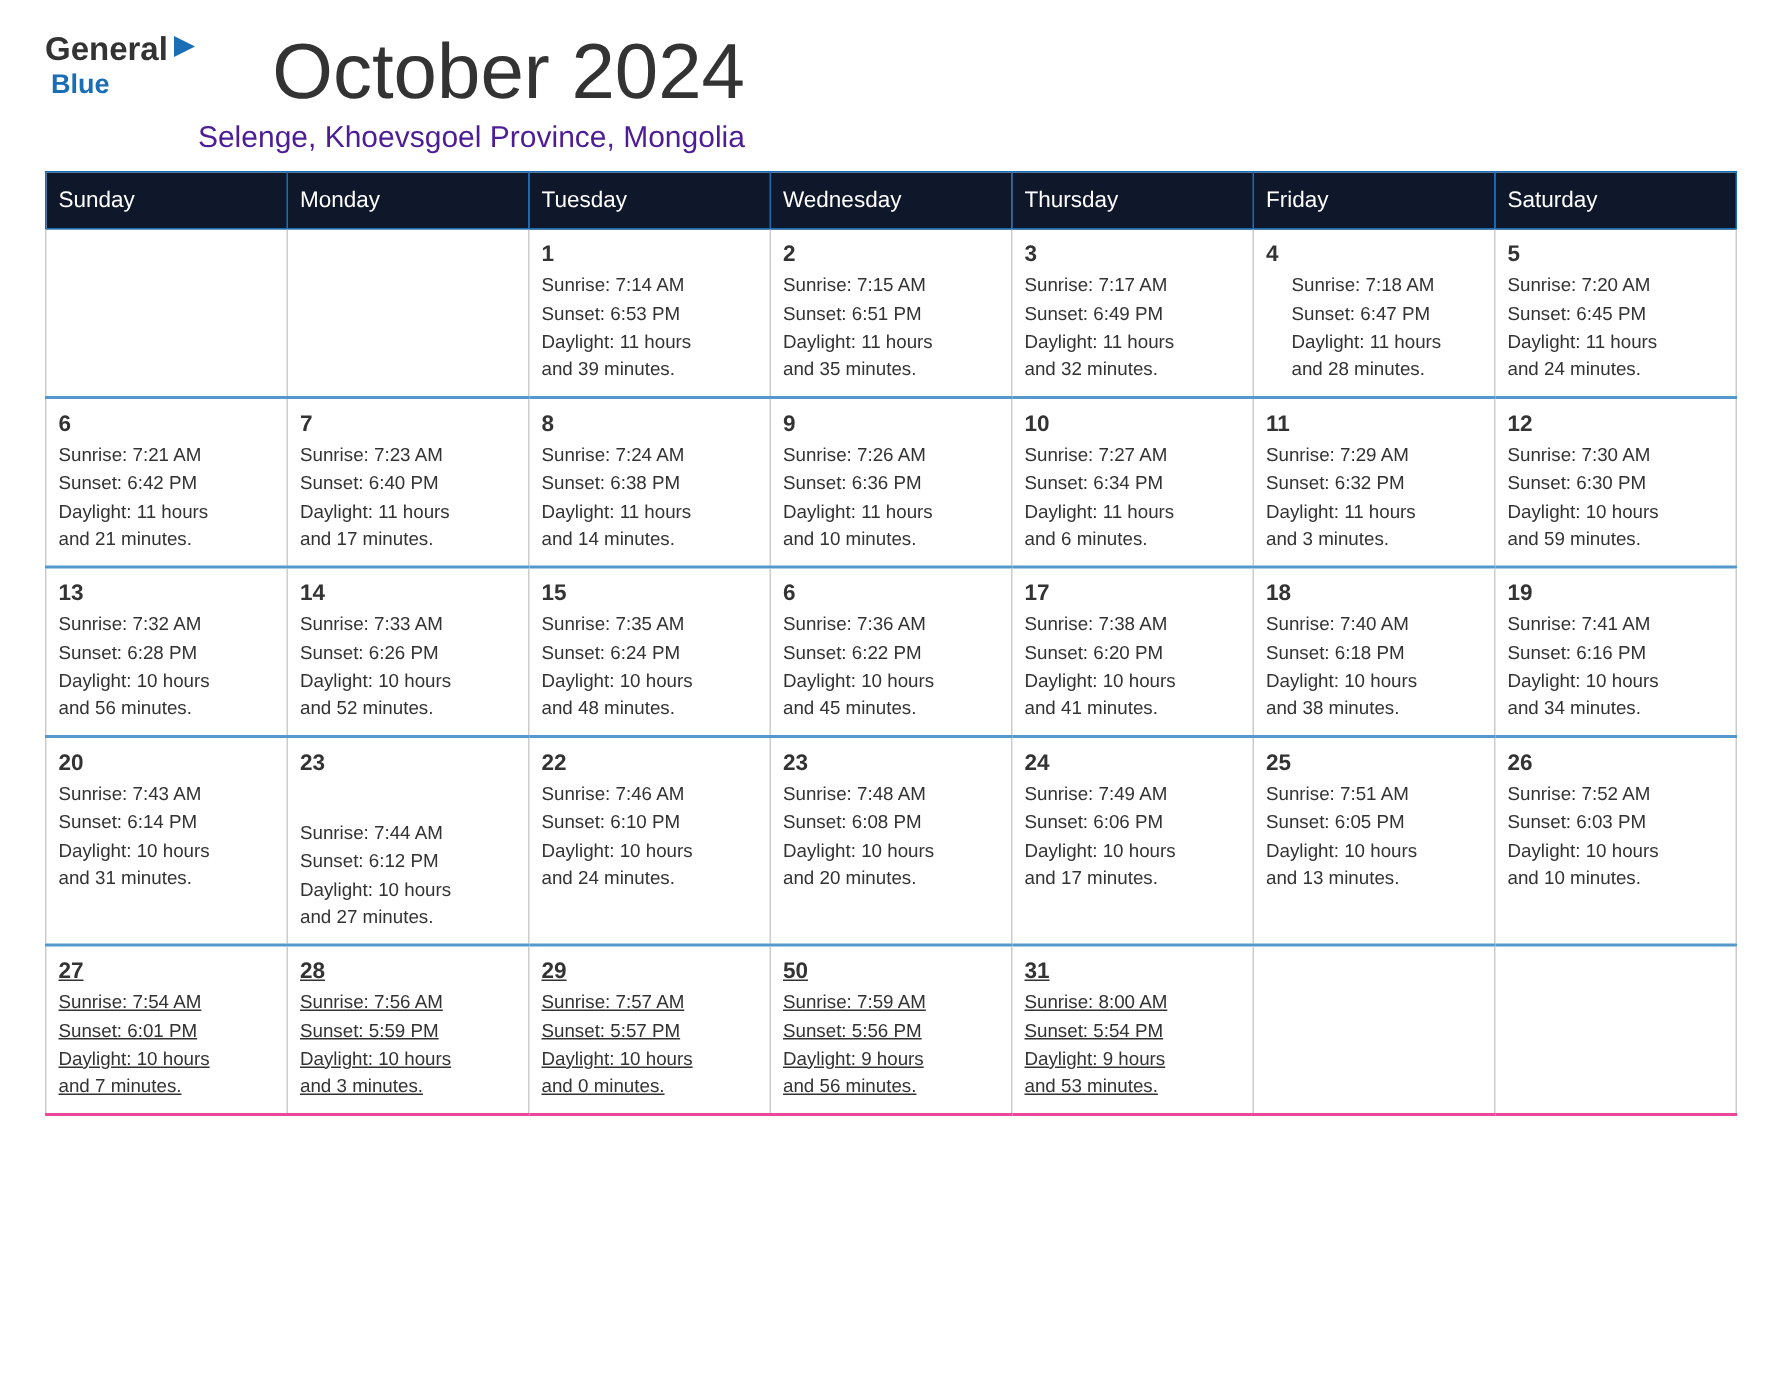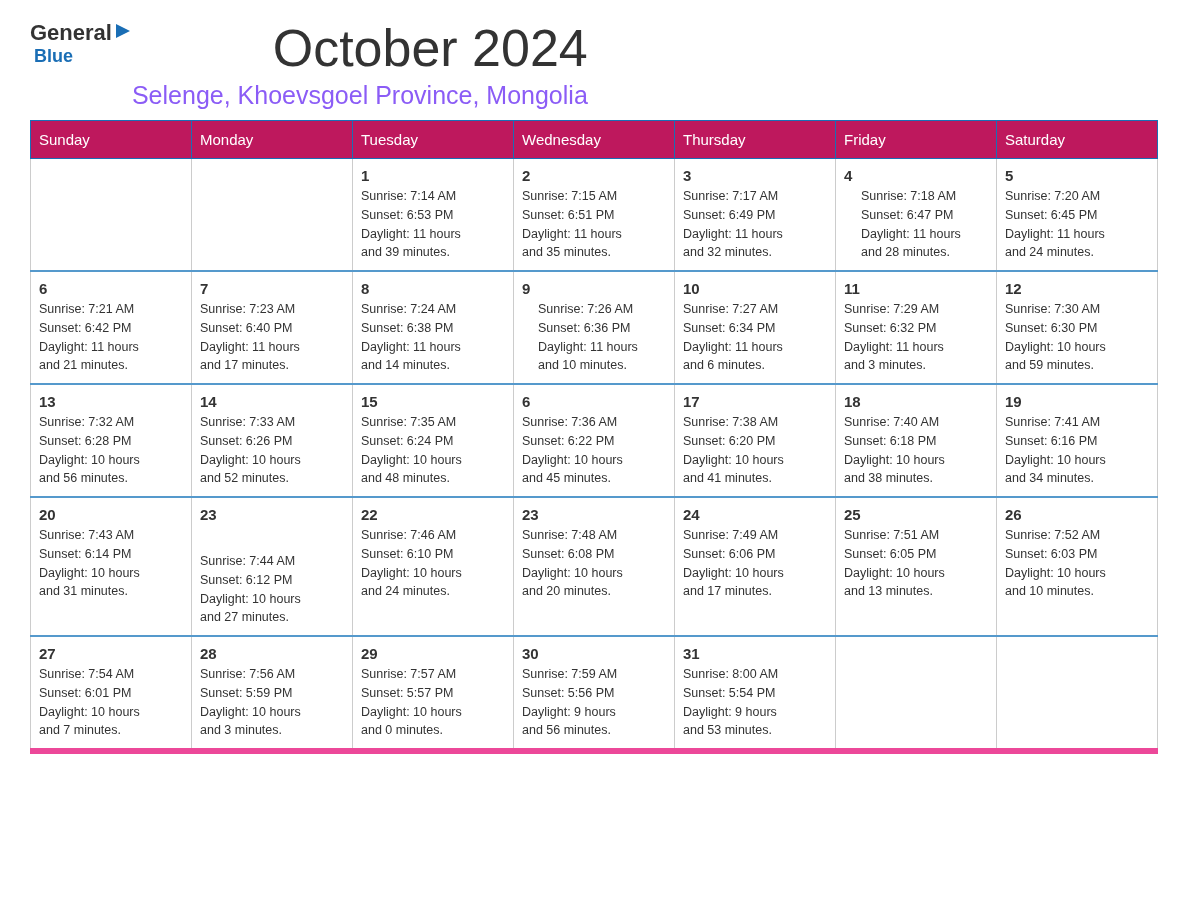--- a/index.html
+++ b/index.html
@@ -28,31 +28,31 @@
     .title-section {
       text-align: right;
     }
     .month-title {
       font-size: 52px;
       font-weight: normal;
       color: #333;
       line-height: 1.1;
     }
     .location-subtitle {
-      font-size: 25px;
-      color: #8b5cf6;
+      font-size: 20px;
+      color: #4c1d95;
       margin-top: 4px;
     }
     table {
       width: 100%;
       border-collapse: collapse;
       margin-top: 10px;
     }
     th {
-      background-color: #be185d;
+      background-color: #0f172a;
       color: #fff;
       padding: 10px 8px;
       font-size: 15px;
       font-weight: normal;
       text-align: left;
       border: 1px solid #1a6eb5;
     }
     td {
       vertical-align: top;
       padding: 8px;
@@ -72,21 +72,22 @@
     }
     .day-info {
       font-size: 12.5px;
       line-height: 1.5;
       color: #333;
     }
     tr td {
       border-bottom: 2px solid #5599cc;
     }
     tr:last-child td {
-      border-bottom: 6px solid #ec4899;
+      border-bottom: 2px solid #ec4899;
+      text-decoration: underline;
     }
     .empty-cell {
       background: #fff;
     }
     .logo-container {
       display: flex;
       flex-direction: column;
       align-items: flex-start;
     }
     .logo-row {
@@ -184,21 +185,21 @@
         </td>
         <td>
           <span class="day-number">8</span>
           <div class="day-info" style="white-space: pre-line;">Sunrise: 7:24 AM
 Sunset: 6:38 PM
 Daylight: 11 hours
 and 14 minutes.</div>
         </td>
         <td>
           <span class="day-number">9</span>
-          <div class="day-info" style="white-space: pre-line; margin-left: 16px;">Sunrise: 7:26 AM
+          <div class="day-info" style="white-space: pre-line;">Sunrise: 7:26 AM
 Sunset: 6:36 PM
 Daylight: 11 hours
 and 10 minutes.</div>
         </td>
         <td>
           <span class="day-number">10</span>
           <div class="day-info" style="white-space: pre-line;">Sunrise: 7:27 AM
 Sunset: 6:34 PM
 Daylight: 11 hours
 and 6 minutes.</div>
@@ -336,21 +337,21 @@
 and 3 minutes.</div>
         </td>
         <td>
           <span class="day-number">29</span>
           <div class="day-info" style="white-space: pre-line;">Sunrise: 7:57 AM
 Sunset: 5:57 PM
 Daylight: 10 hours
 and 0 minutes.</div>
         </td>
         <td>
-          <span class="day-number">30</span>
+          <span class="day-number">50</span>
           <div class="day-info" style="white-space: pre-line;">Sunrise: 7:59 AM
 Sunset: 5:56 PM
 Daylight: 9 hours
 and 56 minutes.</div>
         </td>
         <td>
           <span class="day-number">31</span>
           <div class="day-info" style="white-space: pre-line;">Sunrise: 8:00 AM
 Sunset: 5:54 PM
 Daylight: 9 hours

